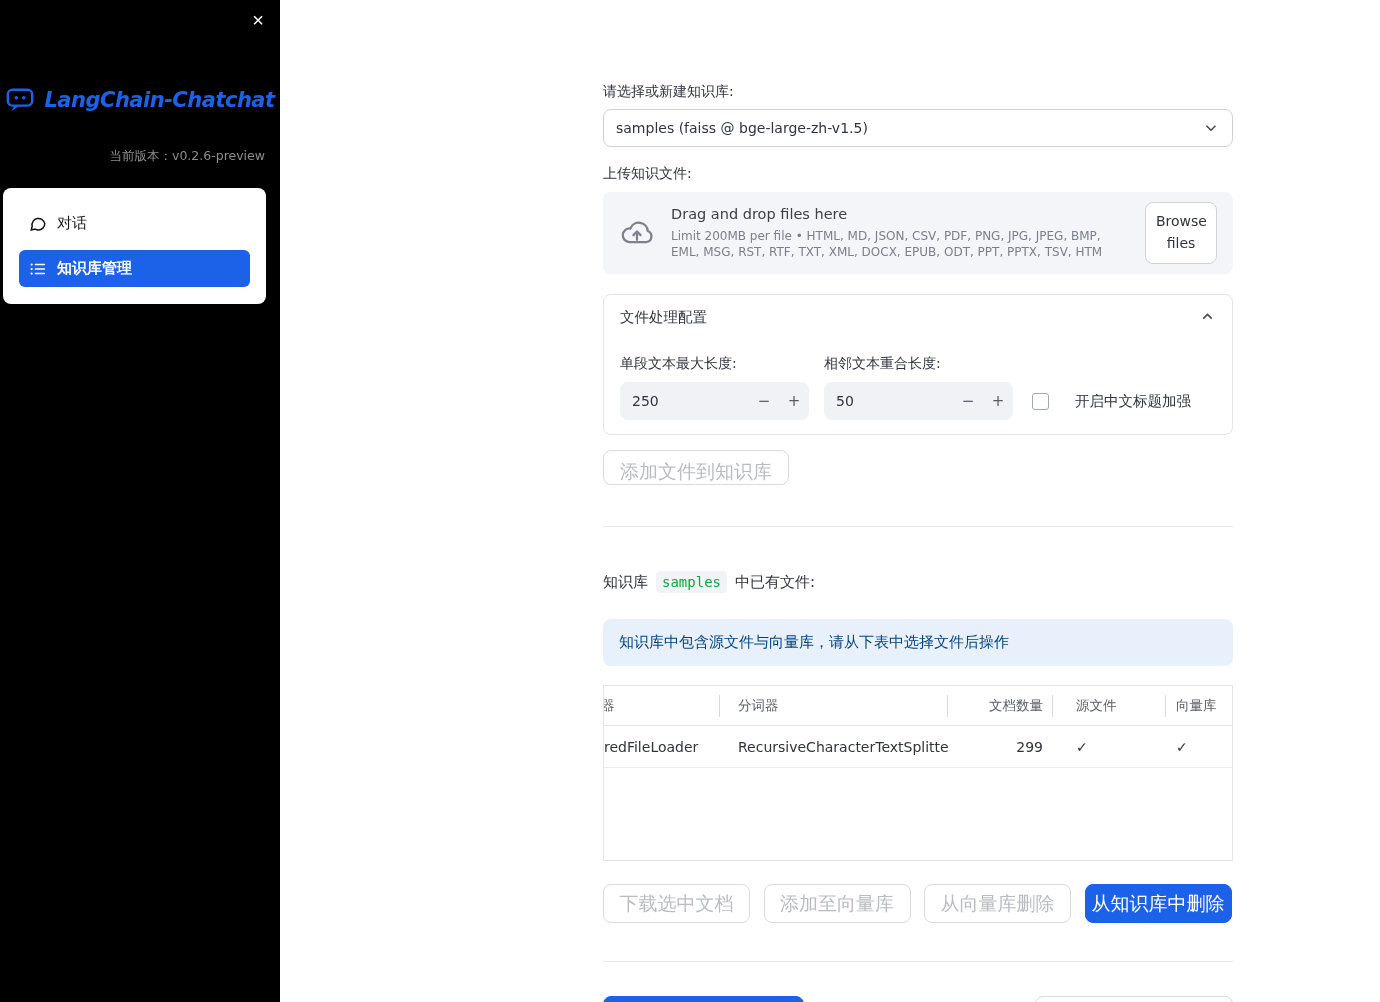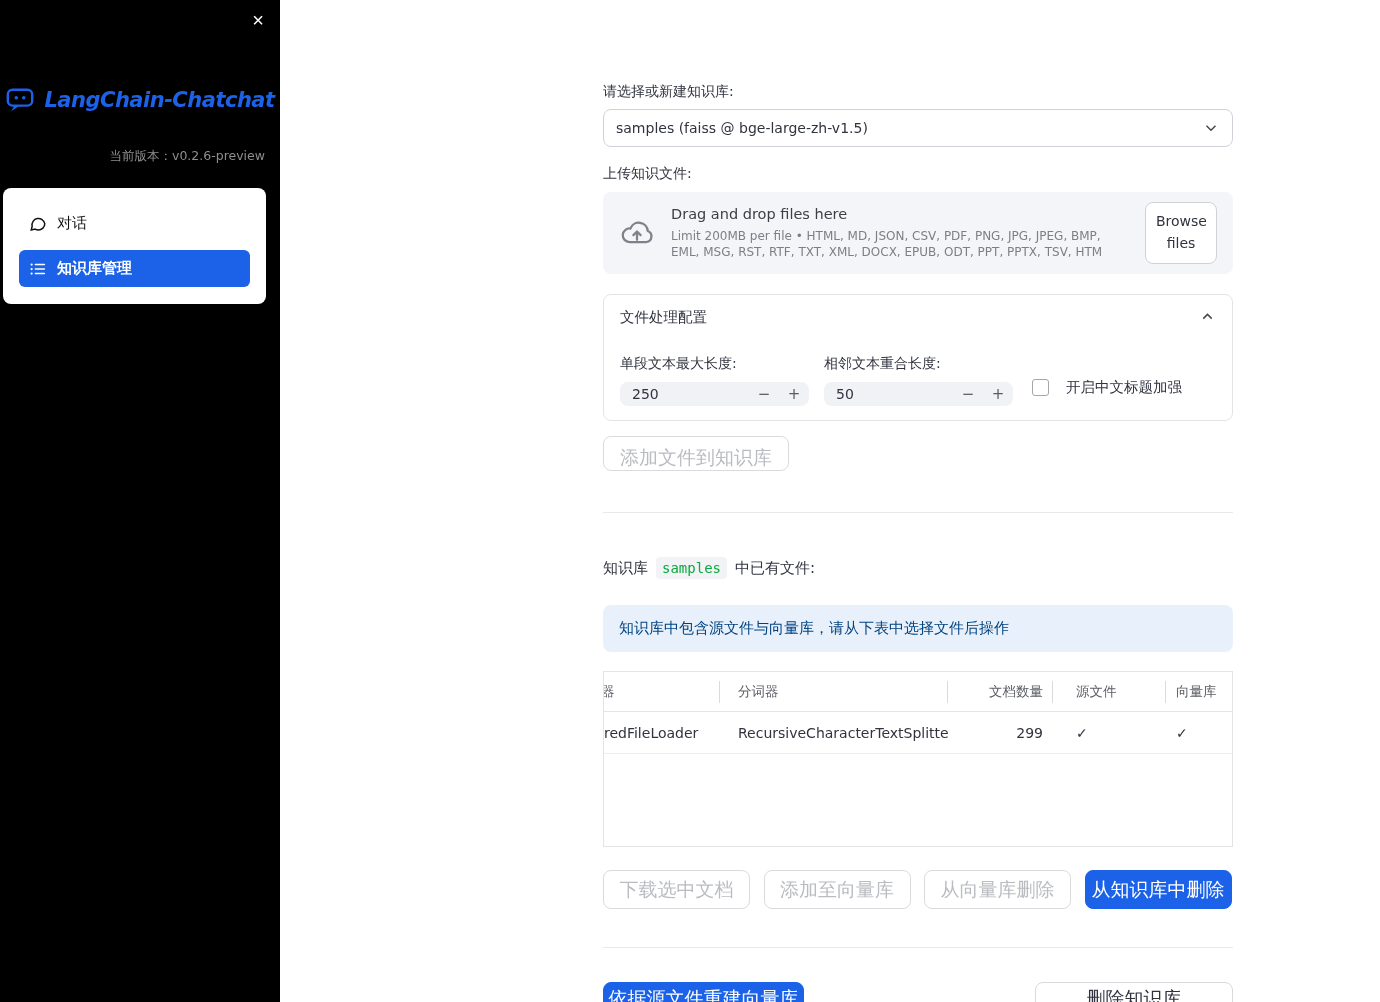--- a/index.html
+++ b/index.html
@@ -38,25 +38,25 @@
   .browse-btn { margin-left:auto; width:72px; padding:8px 10px; background:#ffffff;
     border:1px solid #d0d2d6; border-radius:8px; font-size:14px; color:#31333f; cursor:pointer;
     font-family:inherit; line-height:1.55; }
 
   .expander { margin-top:20px; border:1px solid #e2e4e8; border-radius:8px; }
   .exp-header { display:flex; align-items:flex-start; padding:13px 16px 10px; cursor:pointer;gap:22px; }
   .exp-title { font-size:14.5px; color:#31333f; flex:1; }
   .cfg-row { display:flex; padding:4px 16px 14px; }
   .cfg-col { width:189px; display:flex; flex-direction:column; gap:9px; }
   .cfg-col + .cfg-col { margin-left:15px; }
-  .num-input { height:24px; background:#f0f2f6; border-radius:8px; display:flex; align-items:center; }
+  .num-input { height:38px; background:#f0f2f6; border-radius:8px; display:flex; align-items:center; }
   .num-value { flex:1; padding-left:12px; font-size:14px; color:#31333f; }
   .step-btn { width:30px; height:100%; background:transparent; border:none; color:#595c63;
     font-size:15px; cursor:pointer; font-family:inherit; }
-  .checkbox-wrap { display:flex; align-items:center; gap:17px; margin-left:19px;
+  .checkbox-wrap { display:flex; align-items:center; gap:26px; margin-left:19px;
     align-self:flex-end; margin-bottom:9px; }
   .checkbox { width:17px; height:17px; border:1.5px solid #a3a8ae; border-radius:3px;
     background:#fff; cursor:pointer; flex:0 0 auto; }
   .checkbox-label { font-size:14.5px; color:#31333f; }
 
   .btn { border-radius:8px; font-size:19px; cursor:pointer; font-family:inherit; padding:8px 16px; }
   .btn-outline { background:#ffffff; border:1px solid #d7d9dc; color:#31333f; }
   .btn-disabled { background:#ffffff; border:1px solid #d9dbde; color:#babcc1; }
   .btn-primary { background:#1b62e8; border:1px solid #1b62e8; color:#ffffff; }
   .add-files-btn { margin-top:15px; height:35px; }

